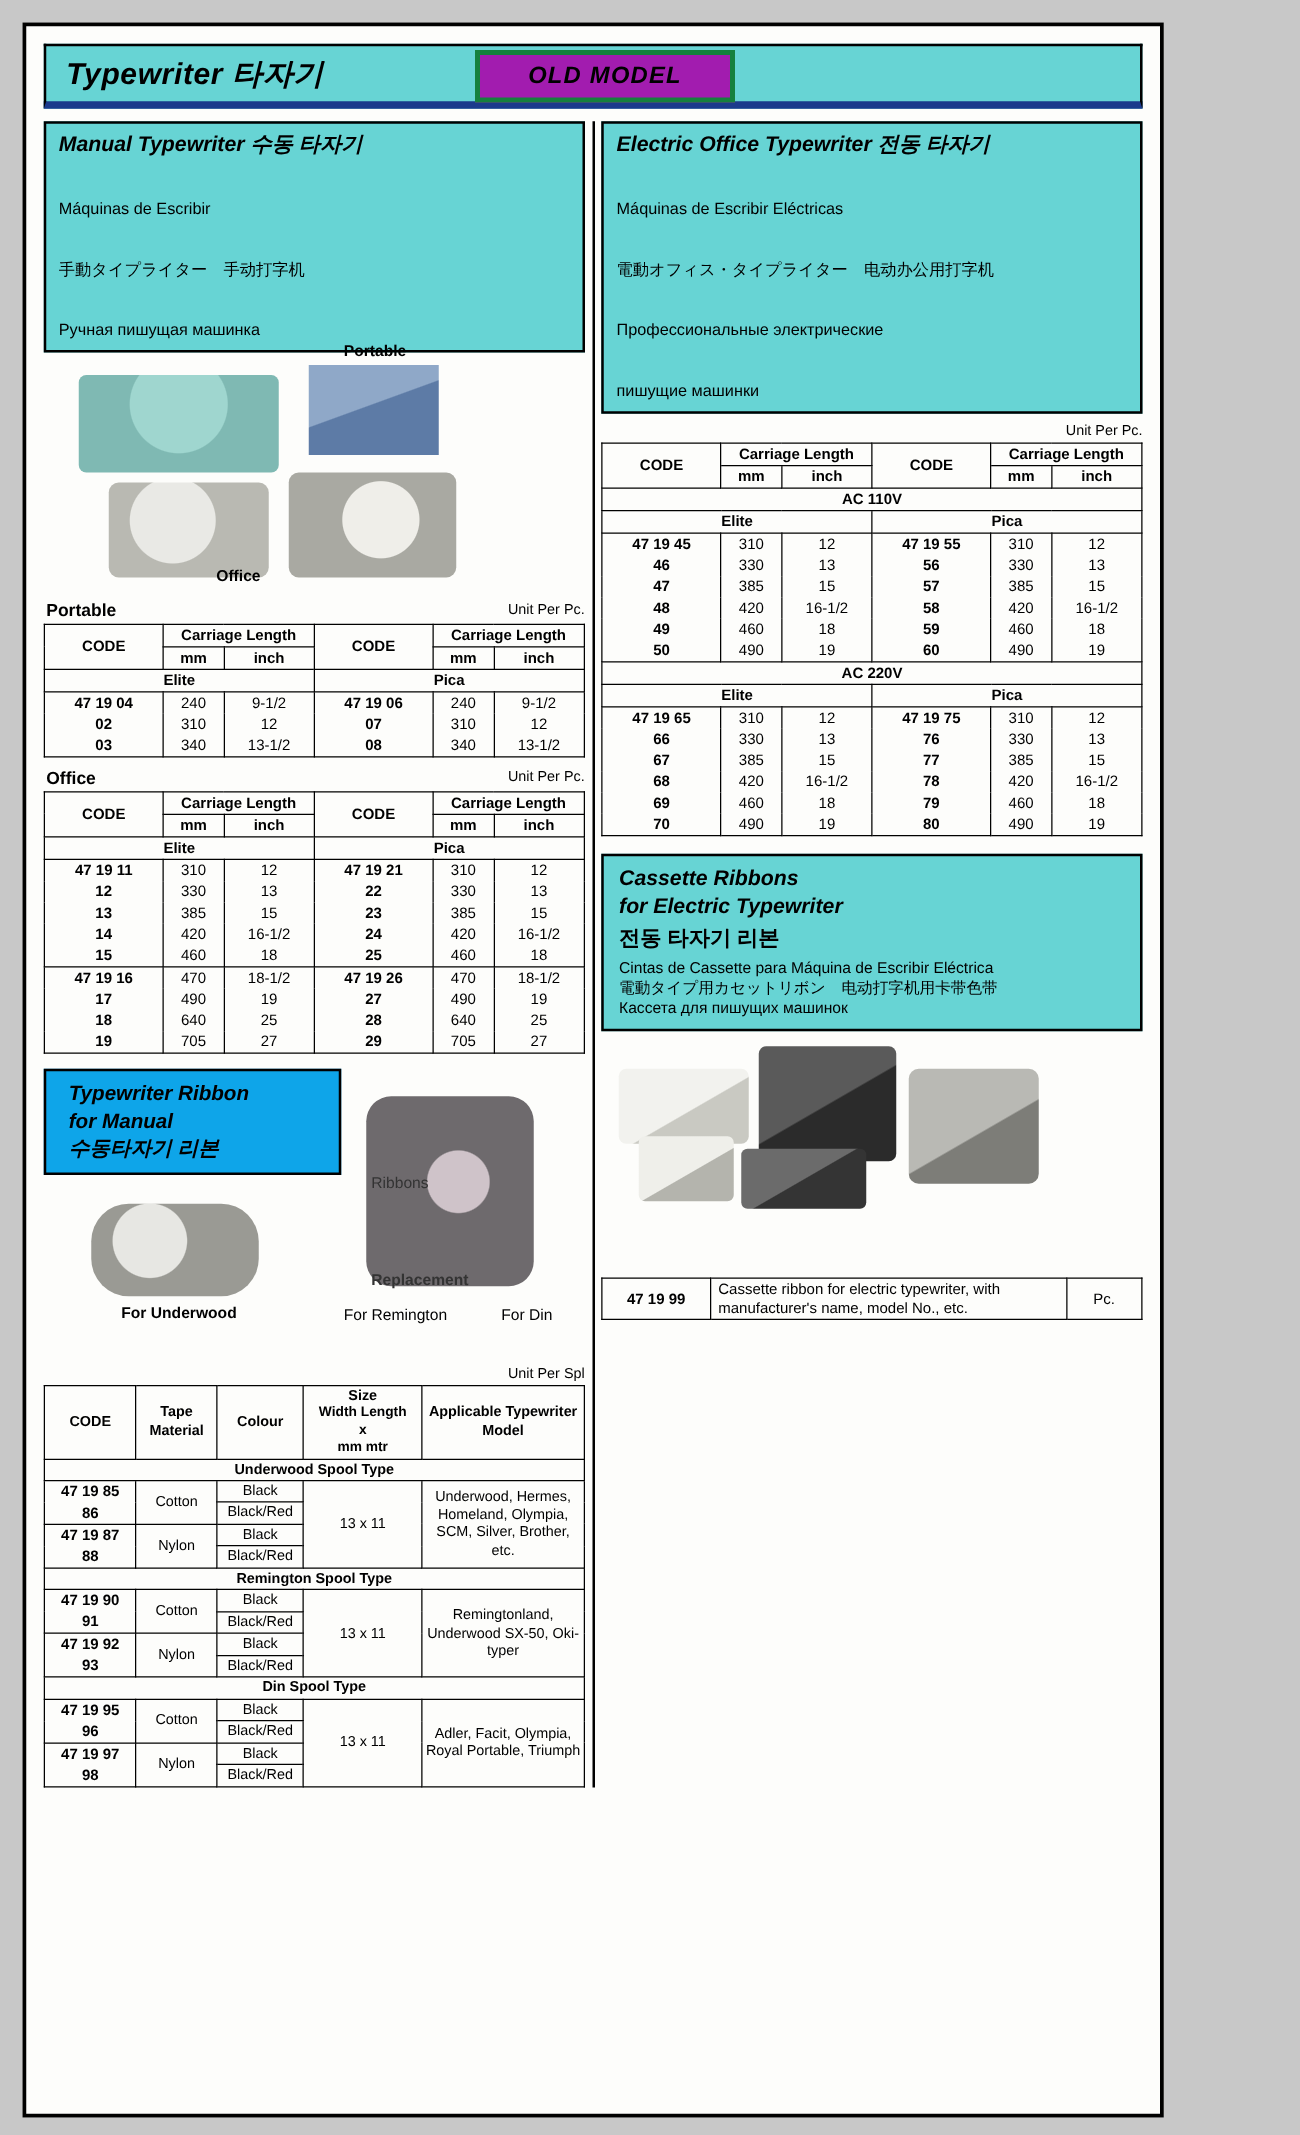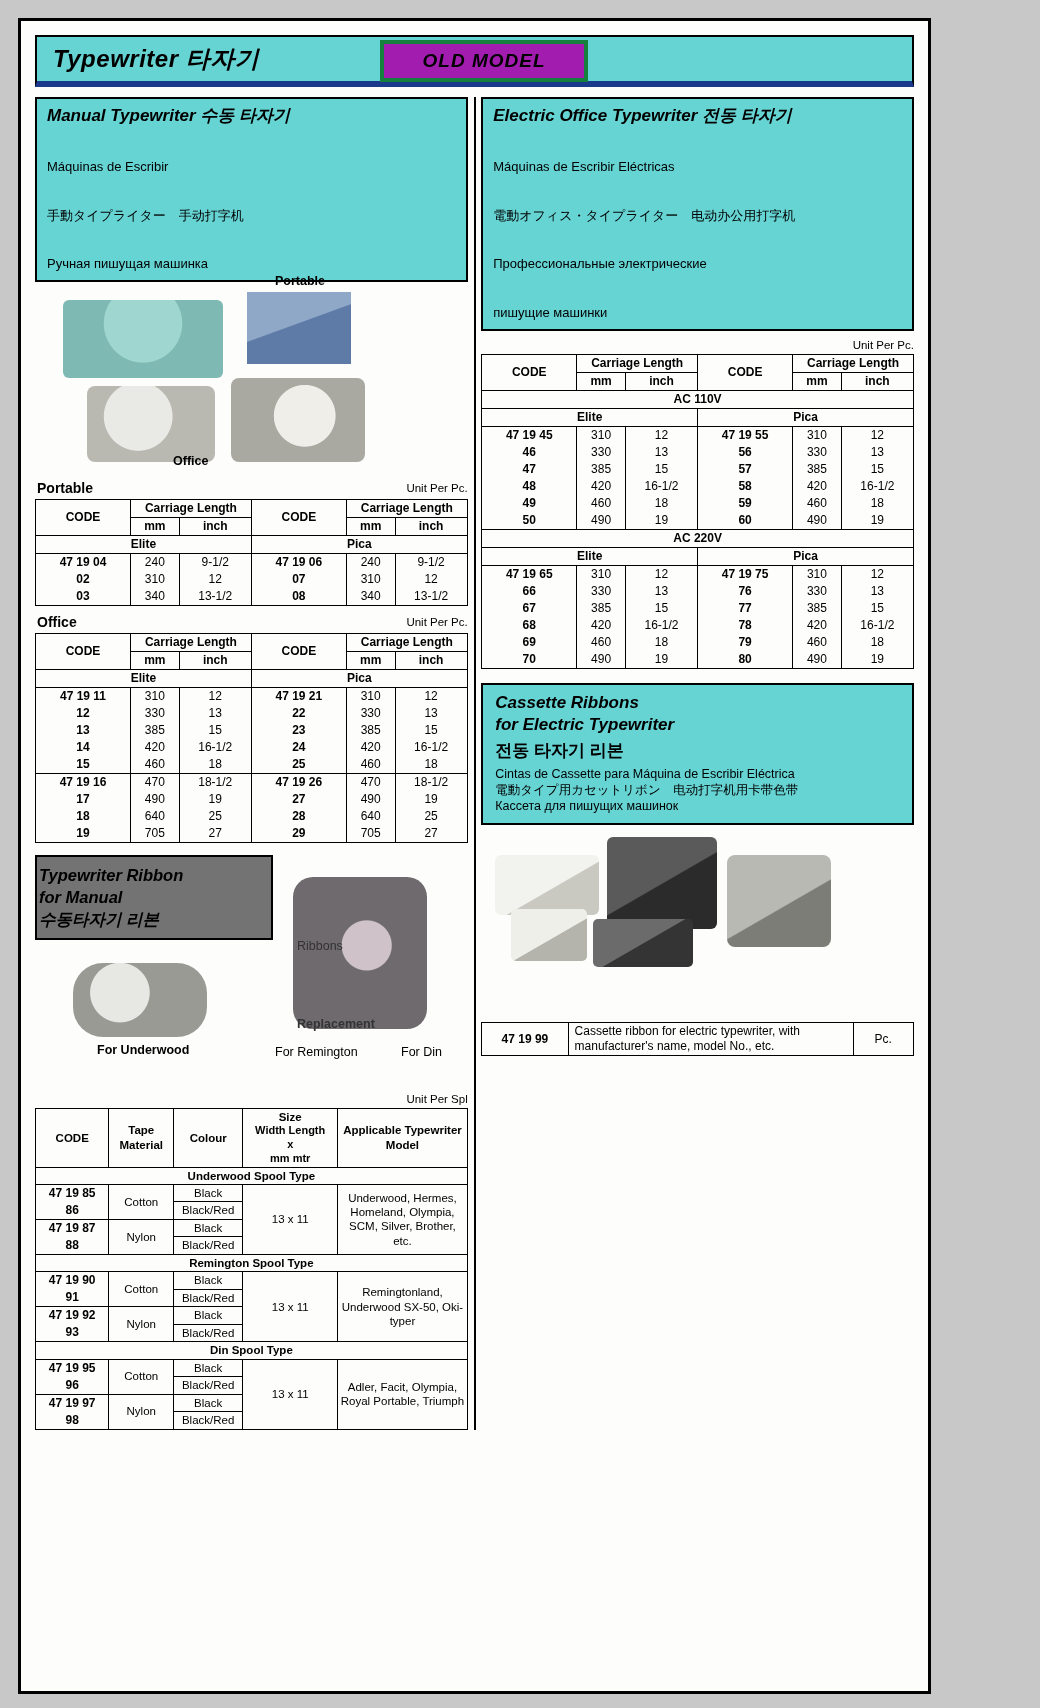--- a/index.html
+++ b/index.html
@@ -71,22 +71,22 @@
     line-height:1.25;
   }
   table.t .noline-t { border-top:none; }
   table.t .noline-b { border-bottom:none; }
   .code { font-weight:bold; font-size:12px; }
   .grp { font-weight:bold; }
   .thick-top td, .thick-top th { border-top:2px solid #000; }
 
   
   .ribbon-banner {
-    background:#737373; border:2px solid #000;
-    padding:7px 2px; width:238px; box-sizing:border-box;
+    background:#0ea5e9; border:2px solid #000;
+    padding:7px 18px; width:238px; box-sizing:border-box;
     font-style:italic; font-weight:bold; font-size:16.5px; line-height:1.35;
   }
   .ribbon-wrap { position:relative; height:230px; margin-top:12px; }
 
   
   .cassette-banner {
     background:#67d4d4; border:2px solid #000;
     padding:7px 12px 9px 12px; margin-top:14px;
   }
   .cassette-banner .cb-main { font-size:17px; font-weight:bold; font-style:italic; line-height:1.3;}

